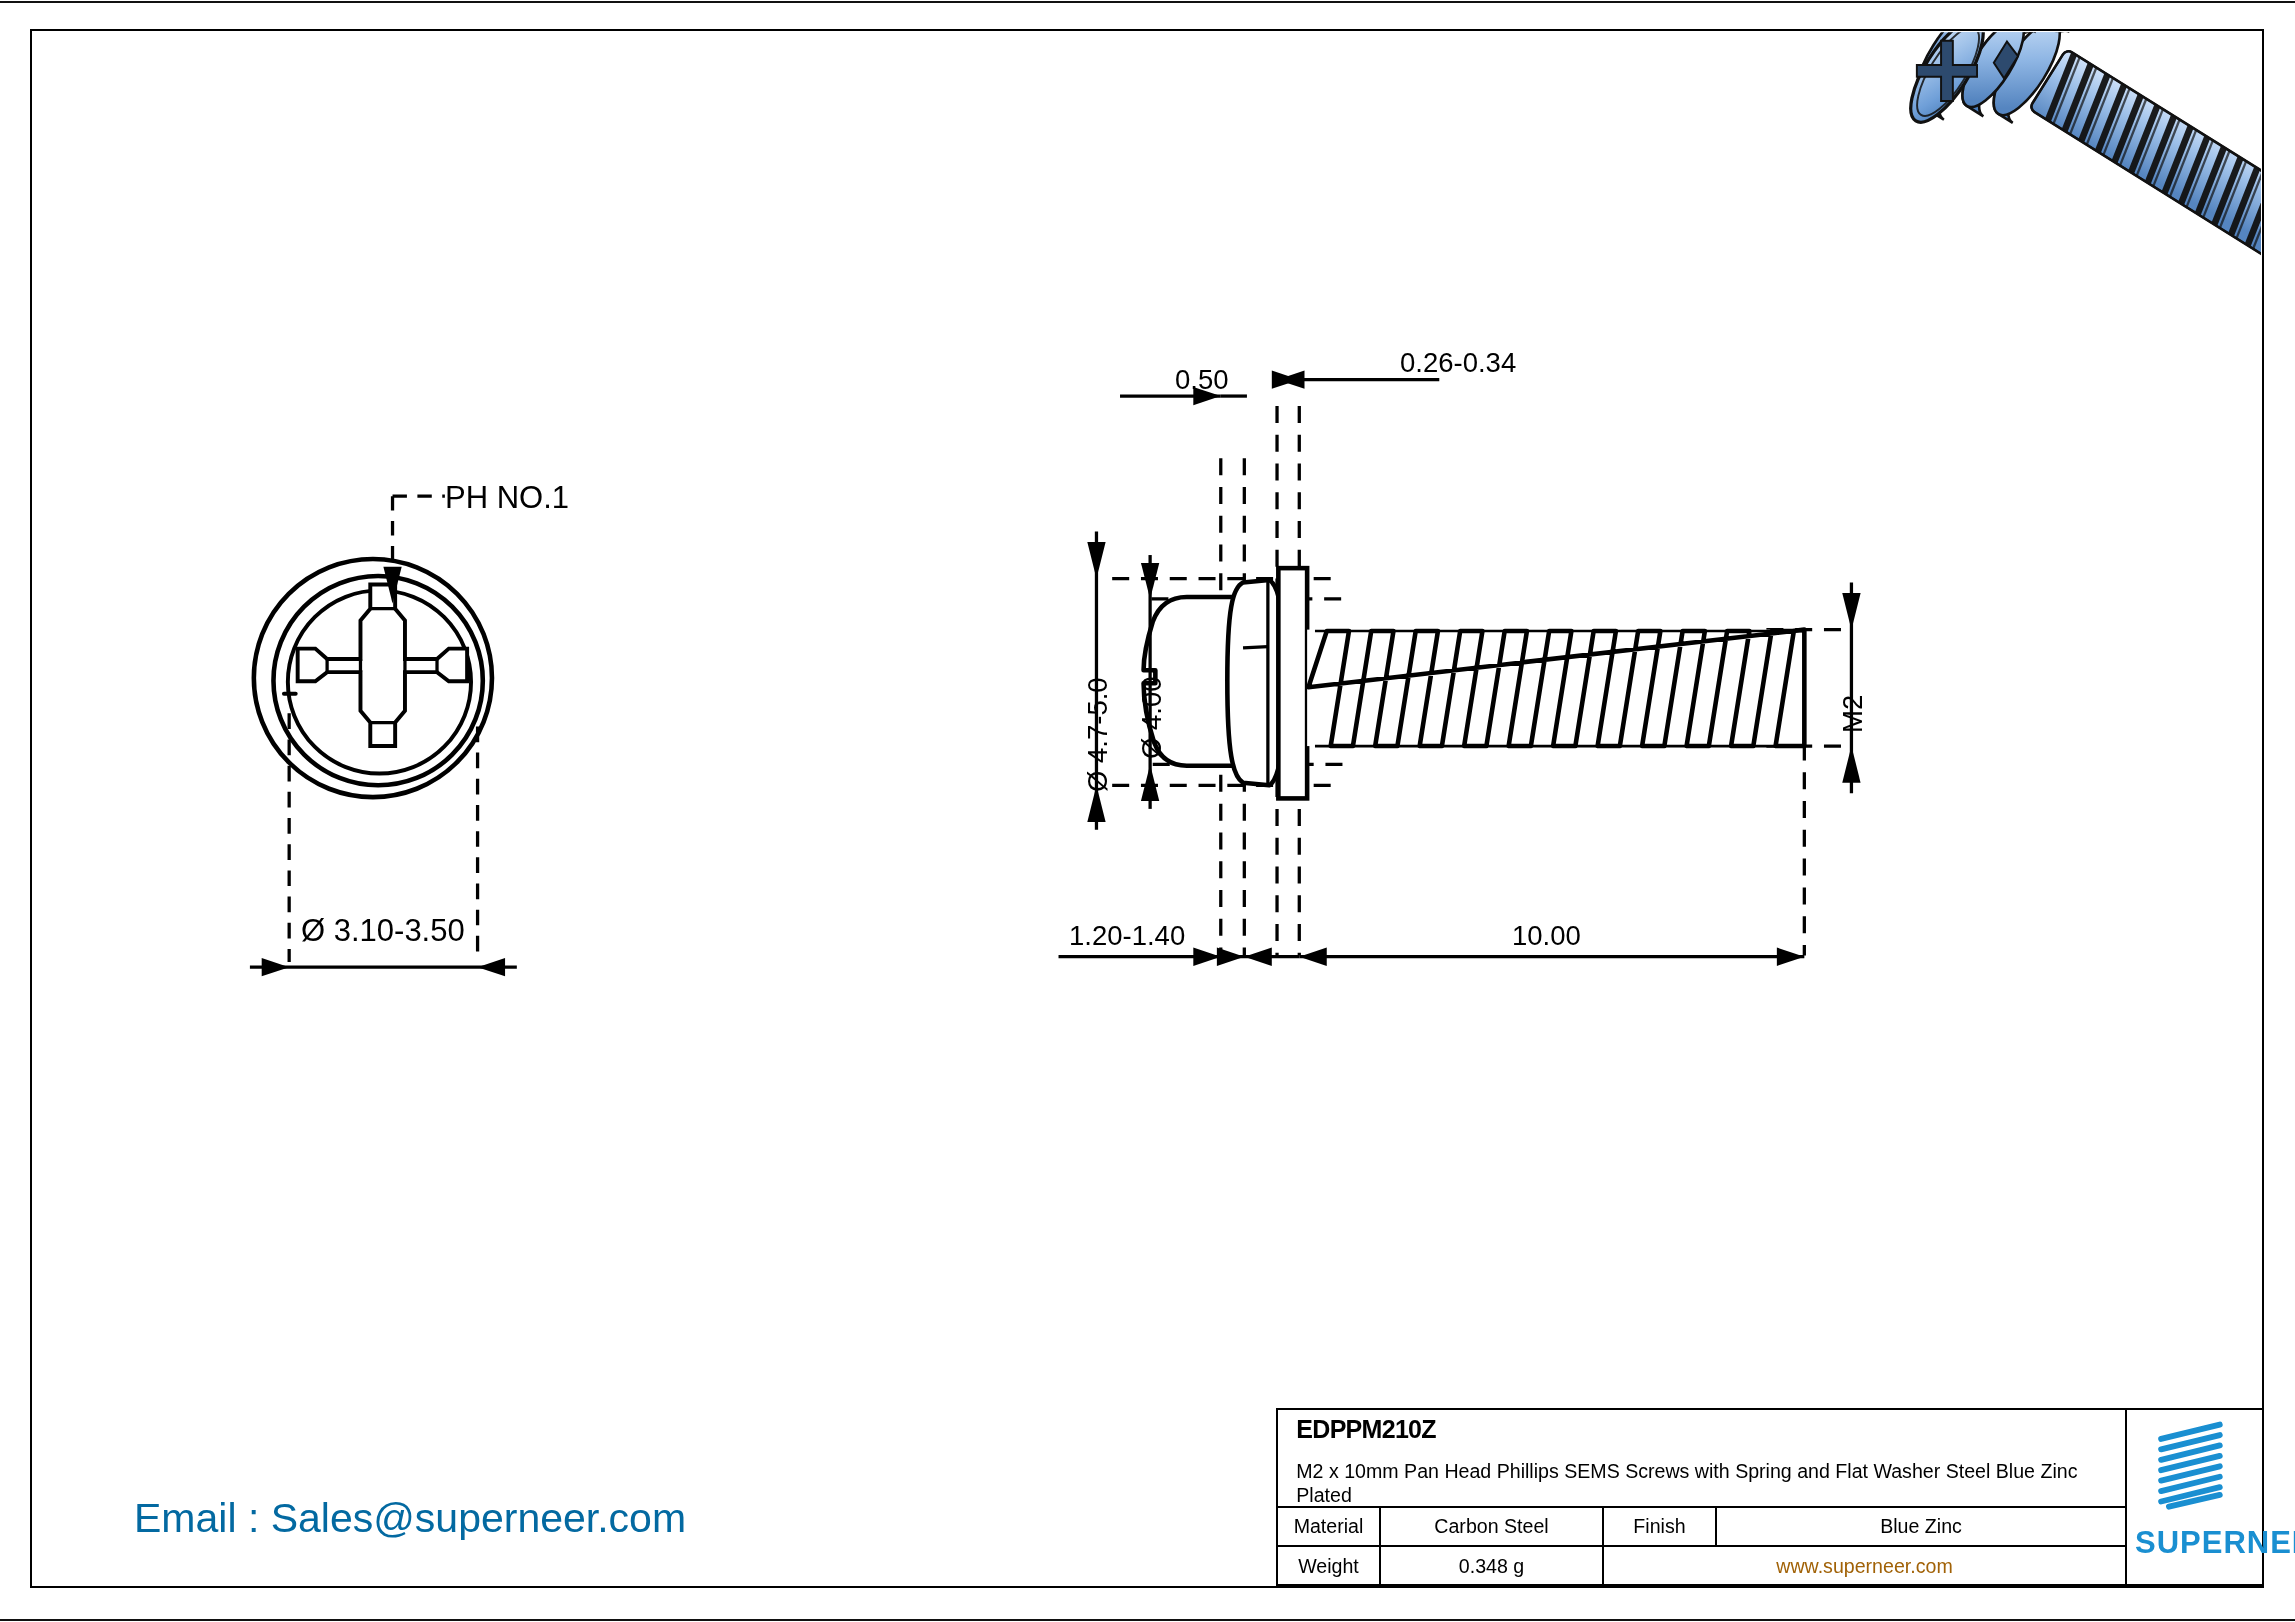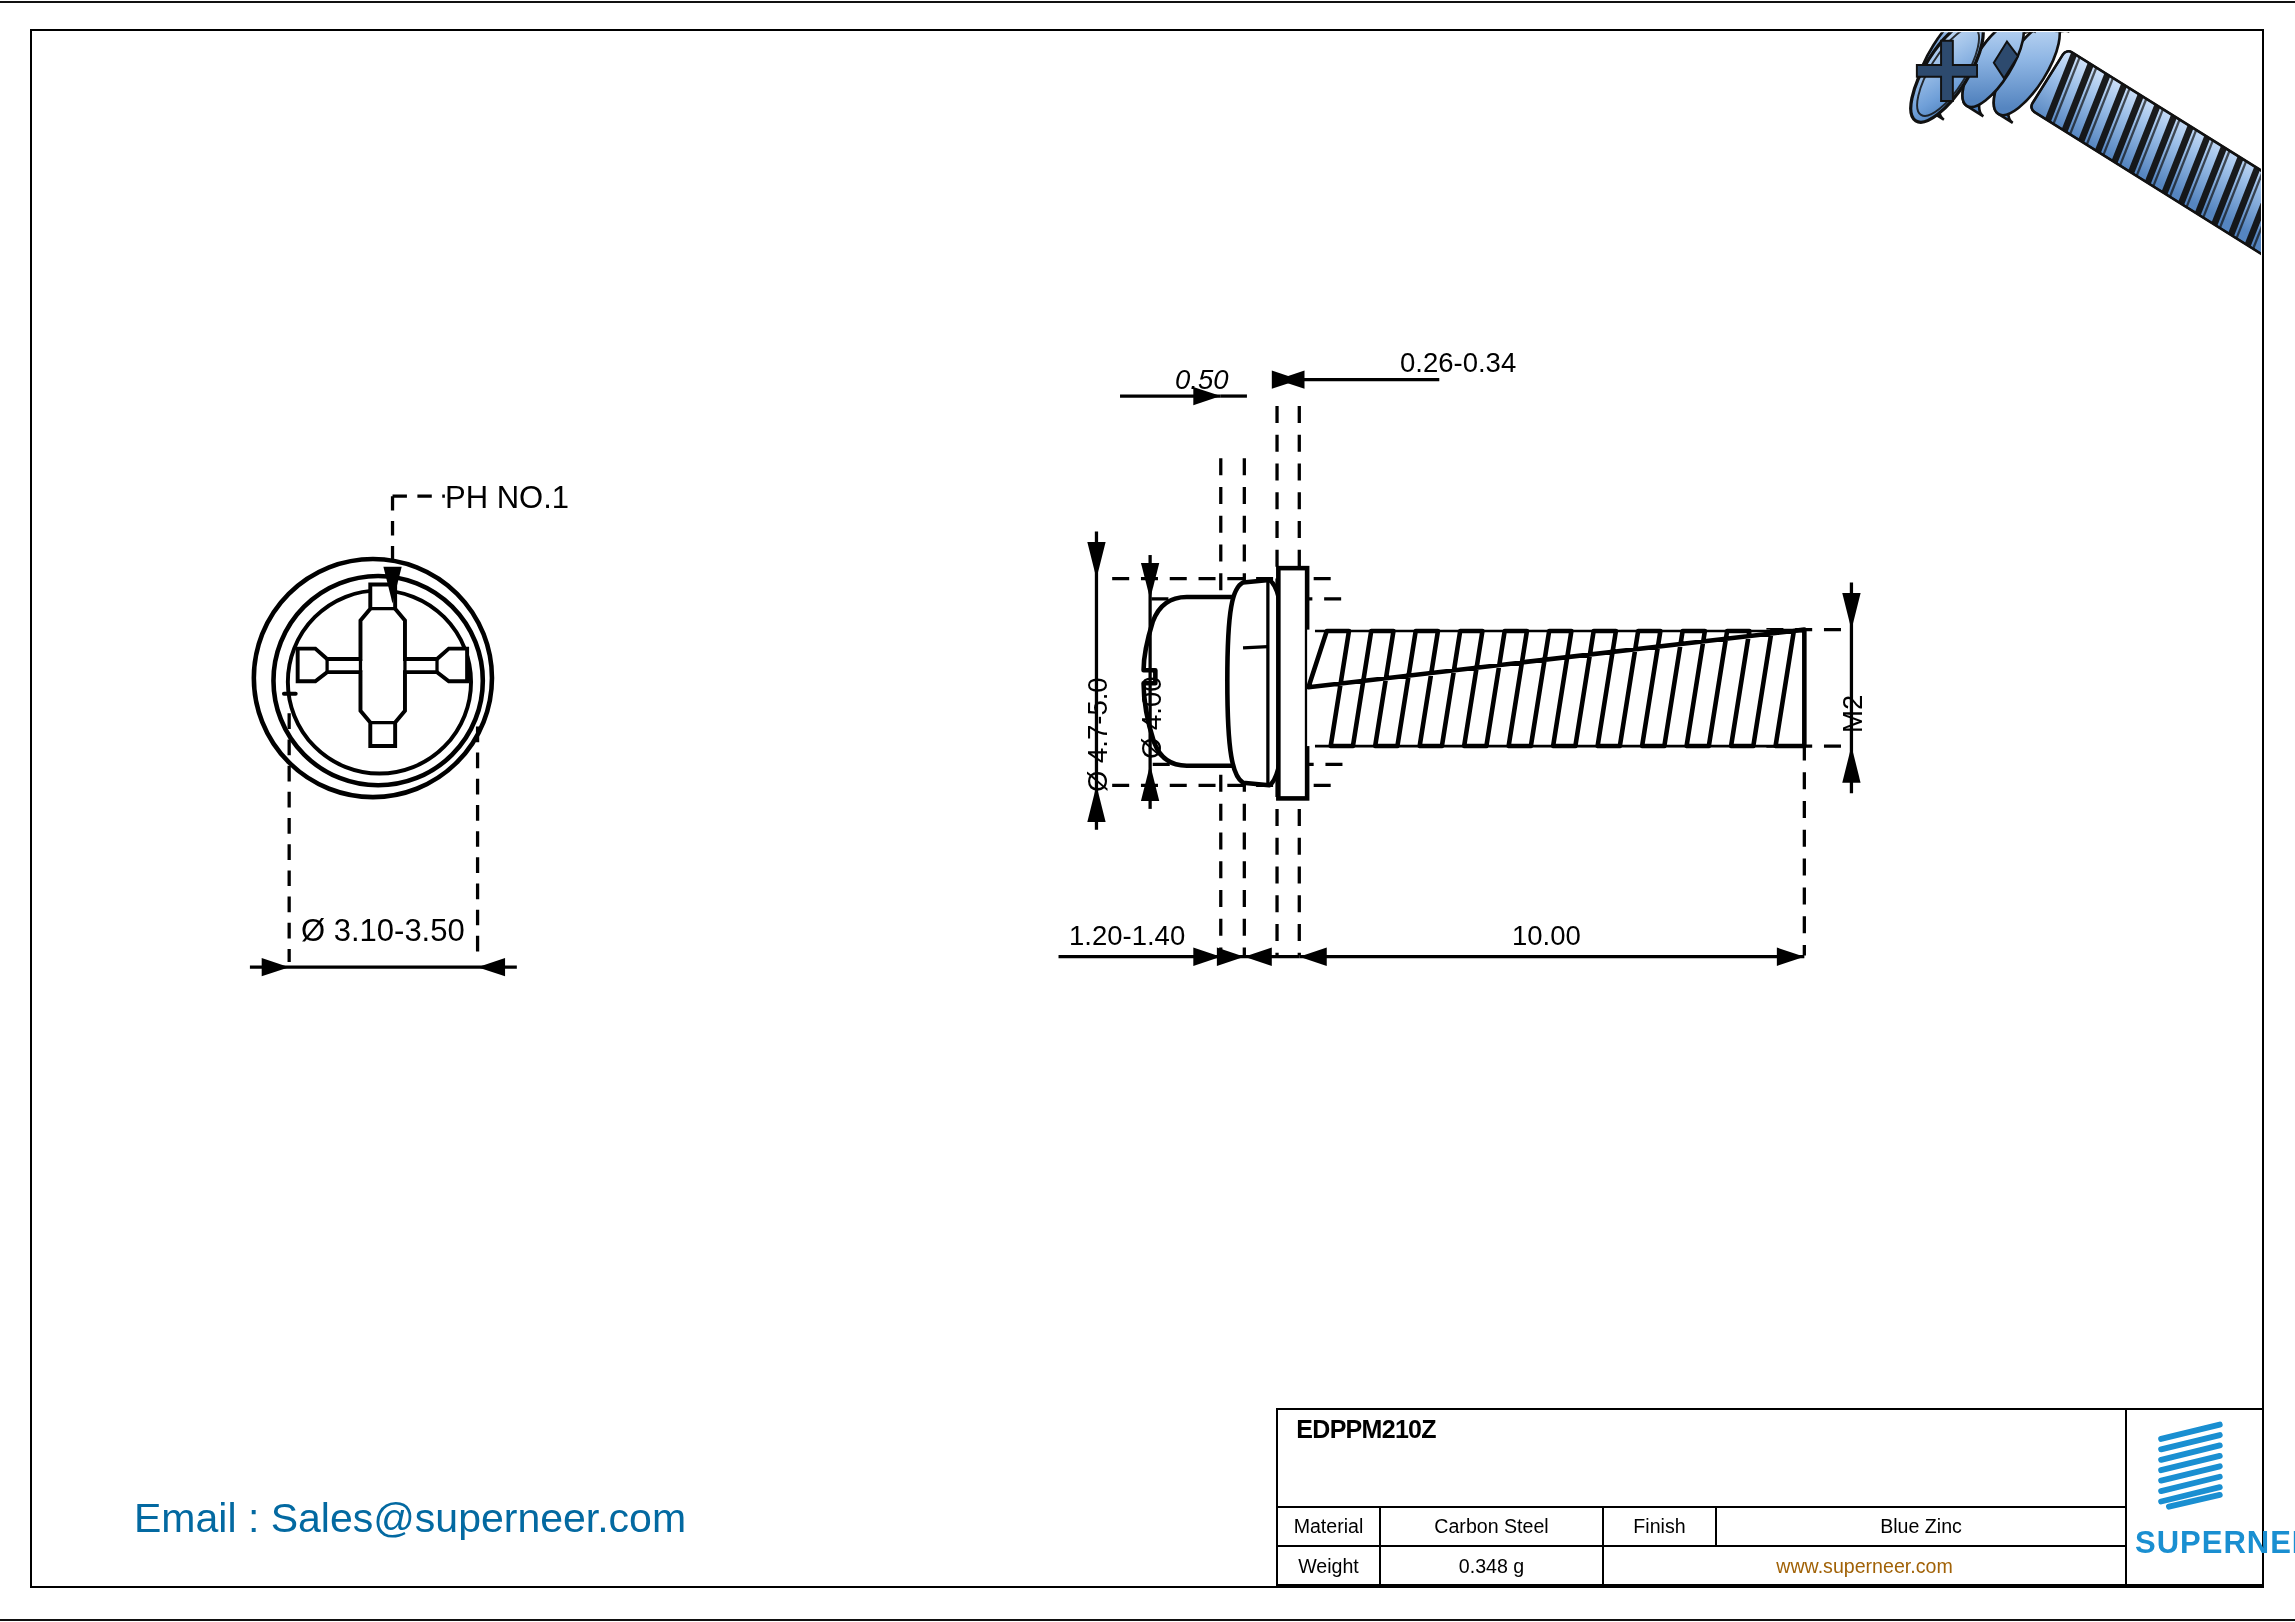--- a/index.html
+++ b/index.html
@@ -319,39 +319,40 @@
       </g>
     <path d="M1902 1462 L1860 1448 L1860 1476 Z" fill="#000"></path>
 
     <g stroke="#000" stroke-width="5" fill="none">
       <path d="M1986 1462 L2758 1462"></path>
     </g>
     <path d="M1986 1462 L2028 1448 L2028 1476 Z" fill="#000"></path>
     <path d="M2758 1462 L2716 1448 L2716 1476 Z" fill="#000"></path>
   </svg>
 
-  <div class="dimtext" style="left:1175px;top:364px;font-style:italic;">0.50</div>
+  <div class="dimtext" style="left:1175px;top:364px;">0.50</div>
 
   <div class="dimtext" style="left:1400px;top:347px;">0.26-0.34</div>
 
   <div class="dimtext rot90" style="left:1082px;top:792px;">Ø 4.7-5.0</div>
 
   <div class="dimtext rot90" style="left:1136px;top:759px;">Ø 4.00</div>
 
   <div class="dimtext rot90" style="left:1837px;top:733px;">M2</div>
 
   <div class="dimtext" style="left:1069px;top:920px;">1.20-1.40</div>
 
   <div class="dimtext" style="left:1512px;top:920px;">10.00</div>
 
   <div class="email">Email : Sales@superneer.com</div>
 
   <div class="tb">
     <div class="tb-upper">
       <div class="tb-pn">EDPPM210Z</div>
+      <div class="tb-desc">M2 x 10mm Pan Head Phillips SEMS Screws with Spring and Flat Washer Steel Blue Zinc Plated</div>
     </div>
     <div class="tb-row r1">
       <div class="tb-cell c-label">Material</div>
       <div class="tb-cell c-mat">Carbon Steel</div>
       <div class="tb-cell c-fin">Finish</div>
       <div class="tb-cell c-finval">Blue Zinc</div>
     </div>
     <div class="tb-row r2">
       <div class="tb-cell c-label">Weight</div>
       <div class="tb-cell c-mat">0.348 g</div>

